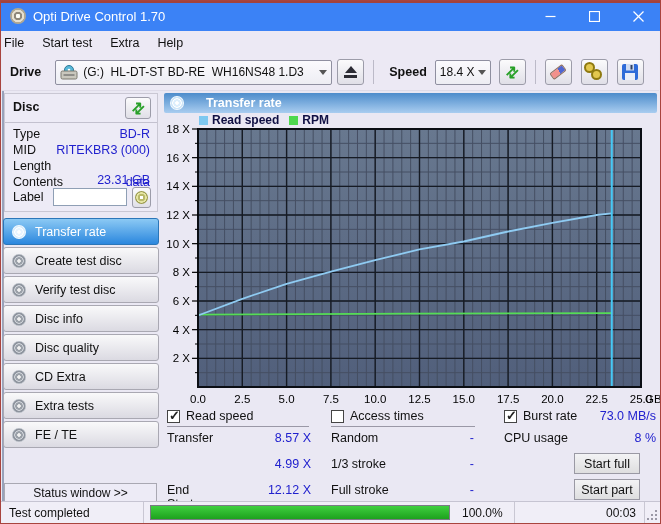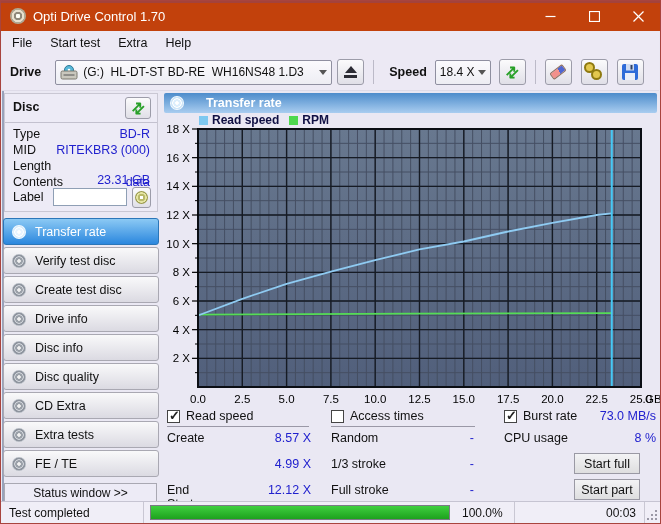--- a/index.html
+++ b/index.html
@@ -4,31 +4,31 @@
 <style>
   html,body{margin:0;padding:0;background:#cfcfd8;}
   *{box-sizing:border-box;}
   .window{
     position:relative;width:661px;height:524px;margin:0 auto;
     border:1px solid #a8443e;background:#eae8f3;
     font-family:"Liberation Sans",sans-serif;font-size:12.5px;color:#111;
     overflow:hidden;
   }
   
-  .titlebar{position:absolute;left:0;top:0;right:0;height:30px;background:#c2410c;
+  .titlebar{position:absolute;left:0;top:0;right:0;height:30px;background:#3b82f6;
     display:flex;align-items:center;color:#fff;box-shadow:inset 0 2px 0 #a3423c;}
   .app-icon{width:16px;height:16px;border-radius:50%;margin:0 7px 0 9px;
     background:radial-gradient(circle,#fdfdf5 0 2px,#8f887a 2.5px 4px,#e7e0cf 4.5px 6px,#b0a893 6.5px 8px);}
   .title-text{font-size:13px;}
   .tb-spacer{flex:1;}
   .winbtn{width:44px;height:30px;display:flex;align-items:center;justify-content:center;}
   
   .menubar{position:absolute;left:1px;top:30px;right:1px;height:23px;display:flex;align-items:center;background:#ece9f4;}
   .menu-item{padding:3px 9px;}
-  .menu-item:first-child{padding-left:10px;}
+  .menu-item:first-child{padding-left:2px;}
   
   .toolbar{position:absolute;left:1px;top:53px;right:1px;height:37px;display:flex;align-items:center;background:#ece9f4;border-bottom:1px solid #dedbe8;}
   .tb-label{font-weight:bold;margin:0 8px;text-align:center;}
   .combo{height:25px;background:linear-gradient(#fbfafd,#ededf3);border:1px solid #8f8fa0;border-radius:2px;
     display:flex;align-items:center;padding:0 4px;}
   .combo .arrow{margin-left:auto;width:0;height:0;border-left:4px solid transparent;border-right:4px solid transparent;border-top:5px solid #555;}
   .drive-combo{width:277px;margin-left:6px;}
   .drive-combo .val{white-space:pre;margin-left:5px;font-size:12px;}
   .speed-combo{width:56px;}
   .speed-combo .val{font-size:12px;}
@@ -218,29 +218,25 @@
     </div>
   </div>
 
   <div class="sidebar">
     <div class="side-btn sel">
       <span class="disc-icon"></span>
       <span class="side-label">Transfer rate</span>
     </div>
     <div class="side-btn">
       <span class="disc-icon"></span>
+      <span class="side-label">Create test disc</span>
+    </div>
+    <div class="side-btn">
+      <span class="disc-icon"></span>
       <span class="side-label">Verify test disc</span>
-    </div>
-    <div class="side-btn">
-      <span class="disc-icon"></span>
-      <span class="side-label">Create test disc</span>
-    </div>
-    <div class="side-btn">
-      <span class="disc-icon"></span>
-      <span class="side-label">Drive info</span>
     </div>
     <div class="side-btn">
       <span class="disc-icon"></span>
       <span class="side-label">Disc info</span>
     </div>
     <div class="side-btn">
       <span class="disc-icon"></span>
       <span class="side-label">Disc quality</span>
     </div>
     <div class="side-btn">
@@ -406,21 +402,21 @@
         <text x="477" y="278" text-anchor="middle" font-size="11.5" fill="#000">25.0</text>
         <text x="481" y="278" font-size="11.5" fill="#000">GB</text>
       </svg>
   </div>
 
   <div class="chk-row" style="left:166px;top:407px;">
     <span class="checkbox checked"></span>
     <span class="chk-label">Read speed</span>
   </div>
   <div class="sec-line" style="left:166px;top:425px;width:142px;"></div>
-  <span class="stat-label" style="left:166px;top:430px;">Create</span>
+  <span class="stat-label" style="left:166px;top:430px;">Transfer</span>
   <span class="stat-value" style="left:230px;top:430px;width:80px;">8.57 X</span>
   <span class="stat-label" style="left:166px;top:472px;margin-top:24px;">Start</span>
   <span class="stat-value" style="left:230px;top:456px;width:80px;">4.99 X</span>
   <span class="stat-label" style="left:166px;top:482px;">End</span>
   <span class="stat-value" style="left:230px;top:482px;width:80px;">12.12 X</span>
 
   <div class="chk-row" style="left:330px;top:407px;">
     <span class="checkbox"></span>
     <span class="chk-label">Access times</span>
   </div>

